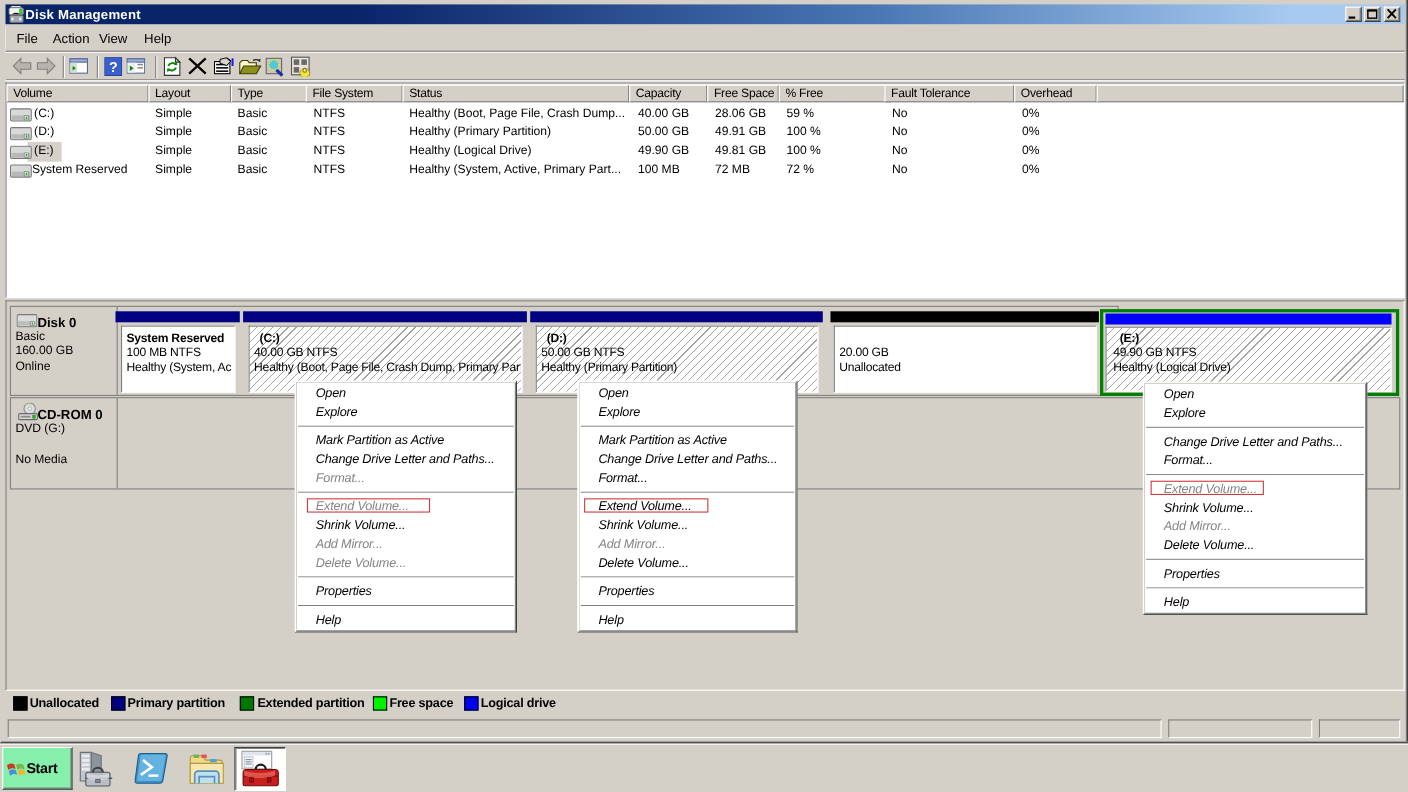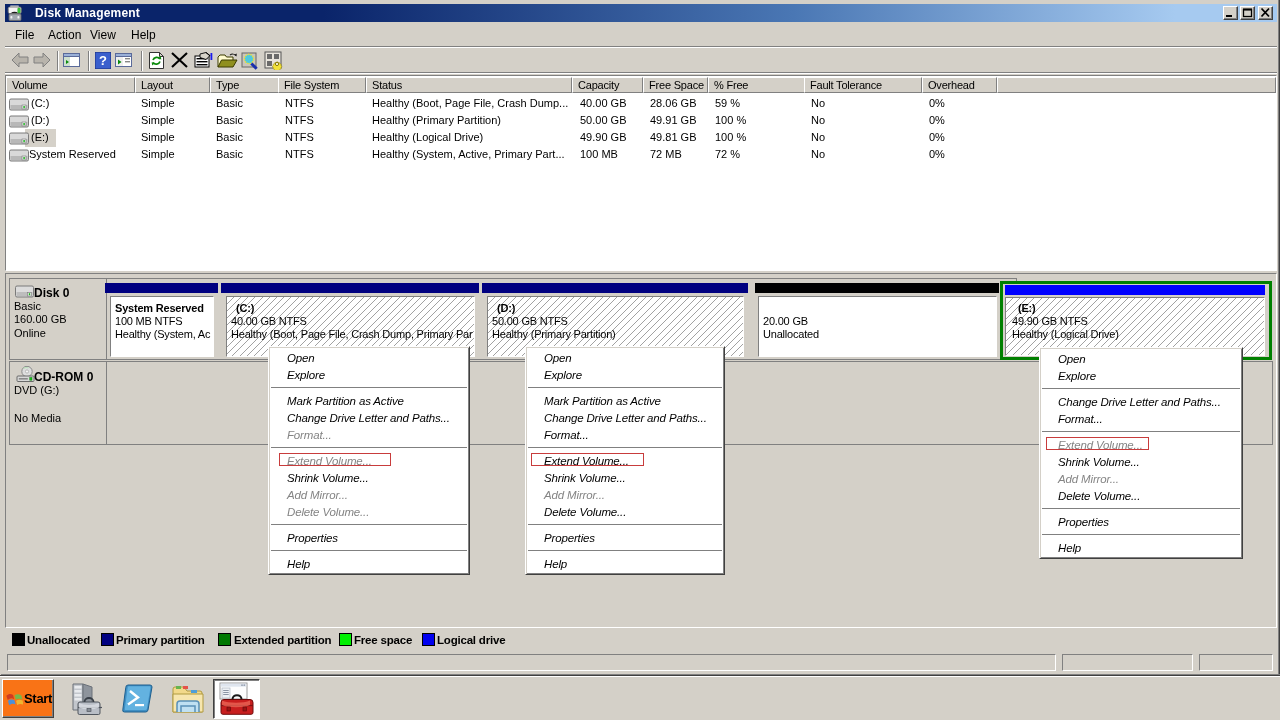--- a/index.html
+++ b/index.html
@@ -5,21 +5,21 @@
 * { margin:0; padding:0; box-sizing:border-box; }
 html,body { width:1280px; height:720px; overflow:hidden; background:#d4d0c8;
   font-family:"Liberation Sans", sans-serif; font-size:11px; color:#000; }
 .abs { position:absolute; }
 
 #win { position:absolute; left:0; top:0; width:1280px; height:676px; background:#d4d0c8;
   border-left:1px solid #d4d0c8; }
 #titlebar { position:absolute; left:4px; top:4px; width:1272px; height:18px;
   background:linear-gradient(to right,#0a246a 0%,#0a246a 25%,#4a77b4 62%,#a6caf0 92%);
   display:flex; align-items:center; }
-#titletext { color:#fff; font-weight:bold; font-size:12px; margin-left:12px; letter-spacing:0.2px; }
+#titletext { color:#fff; font-weight:bold; font-size:12px; margin-left:0; letter-spacing:0.2px; }
 .tbtn { position:absolute; width:15px; height:14px; top:6px; background:#d4d0c8;
   border-top:1px solid #fff; border-left:1px solid #fff;
   border-right:1px solid #404040; border-bottom:1px solid #404040;
   box-shadow:inset -1px -1px 0 #808080, inset 1px 1px 0 #d4d0c8; }
 
 #menubar { position:absolute; left:4px; top:23px; width:1272px; height:24px; border-bottom:1px solid #808080; box-shadow:0 1px 0 #fff; }
 .menuitem { position:absolute; top:5px; font-size:12px; }
 
 #toolbar { position:absolute; left:4px; top:48px; width:1272px; height:26px;
   border-bottom:1px solid #fff; box-shadow:0 -1px 0 #808080 inset; }
@@ -62,21 +62,21 @@
 #legend { position:absolute; left:4px; top:628px; width:1272px; height:24px; }
 .lsq { position:absolute; top:5px; width:13px; height:13px; border:1px solid #000; }
 .ltxt { position:absolute; top:6px; font-weight:bold; font-size:11.5px; letter-spacing:-0.2px; }
 #statusbar { position:absolute; left:4px; top:652px; width:1272px; height:20px; }
 .sseg { position:absolute; top:2px; height:17px;
   border-top:1px solid #808080; border-left:1px solid #808080;
   border-bottom:1px solid #fff; border-right:1px solid #fff; }
 
 #taskbar { position:absolute; left:0; top:676px; width:1280px; height:44px; background:#d4d0c8;
   border-top:1px solid #fff; box-shadow:0 -1px 0 #404040; }
-#startbtn { position:absolute; left:2px; top:2px; width:52px; height:39px; background:#f97316;
+#startbtn { position:absolute; left:2px; top:2px; width:64px; height:39px; background:#86efac;
   border-top:1px solid #fff; border-left:1px solid #fff;
   border-right:1px solid #404040; border-bottom:1px solid #404040;
   box-shadow:inset -1px -1px 0 #808080; display:flex; align-items:center;text-align:center; }
 #tray { position:absolute; right:2px; top:3px; width:125px; height:38px;
   border-top:1px solid #808080; border-left:1px solid #808080;
   border-bottom:1px solid #fff; border-right:1px solid #fff; }
 .clock { position:absolute; font-size:11px; text-align:right; right:25px; }
 </style>
 </head>
 <body>

